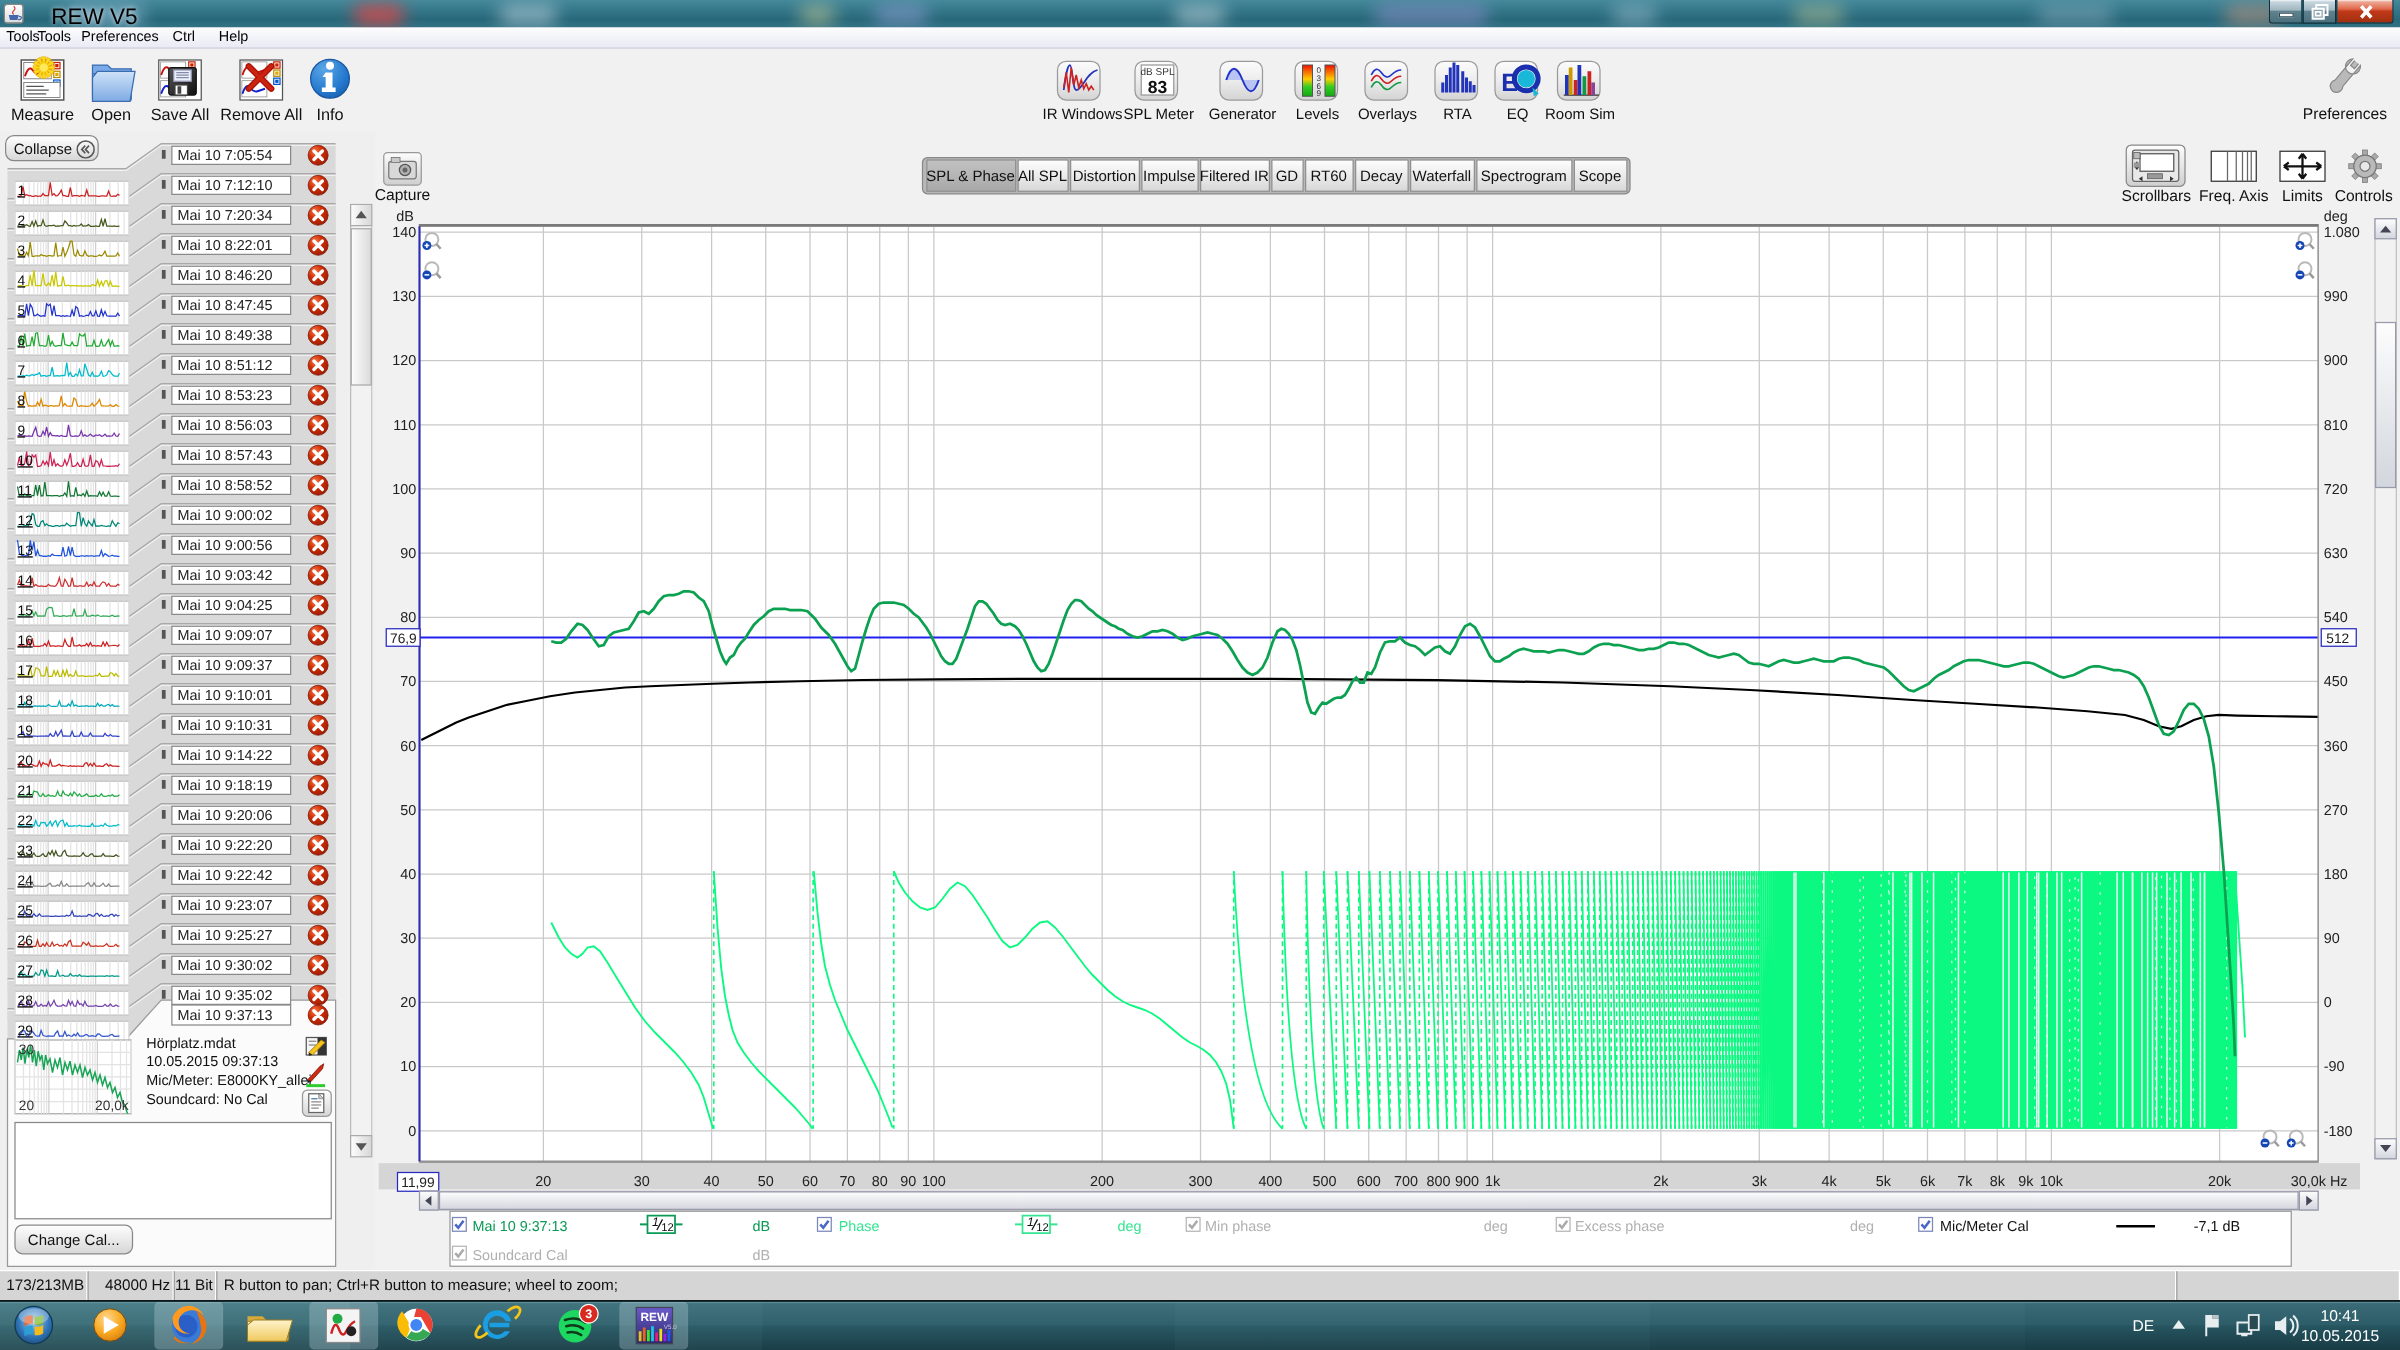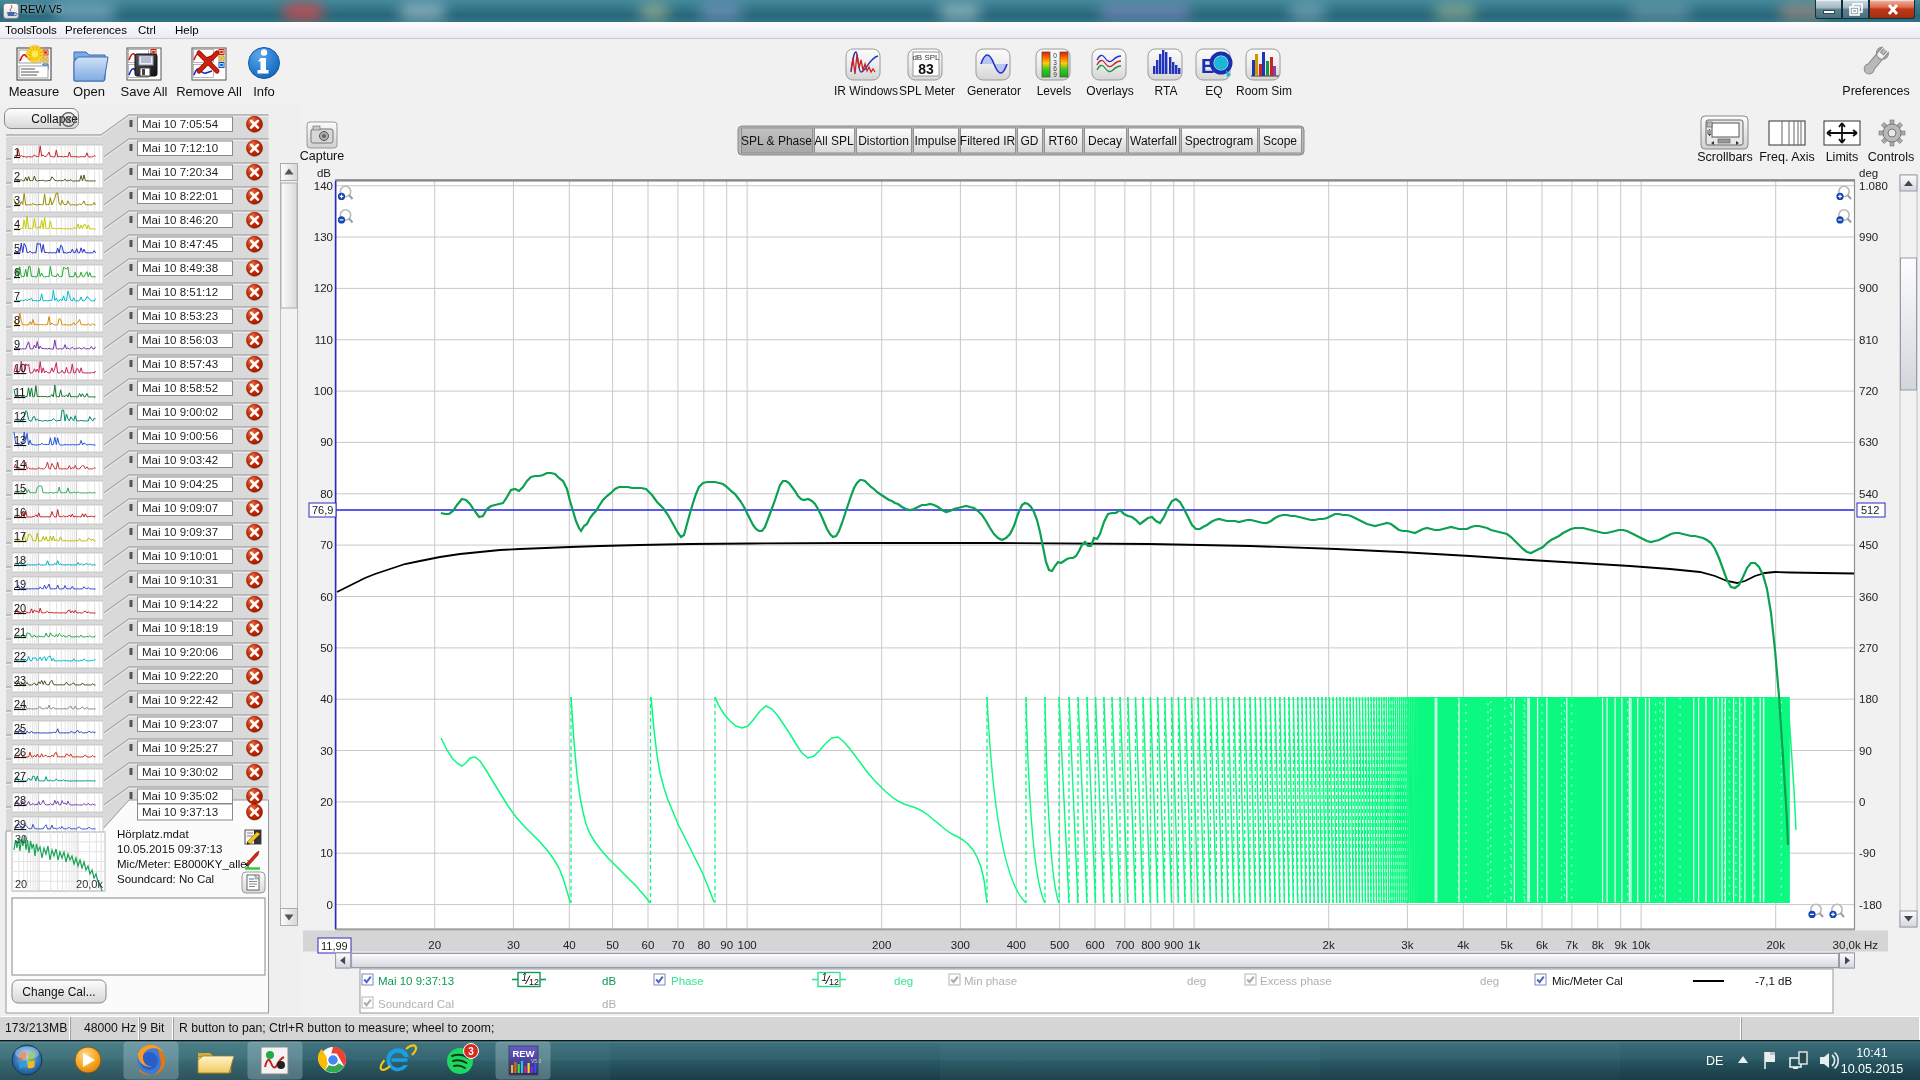--- a/index.html
+++ b/index.html
@@ -10,21 +10,21 @@
     <div class="blob" style="left:1100px;top:4px;width:90px;height:16px;background:#9a94d4;opacity:0.55"></div>
     <div class="blob" style="left:1290px;top:4px;width:35px;height:16px;background:#a8c8d8;opacity:0.50"></div>
     <div class="blob" style="left:1435px;top:4px;width:40px;height:16px;background:#d8d89a;opacity:0.45"></div>
     <div class="blob" style="left:1630px;top:4px;width:60px;height:16px;background:#9ab8c8;opacity:0.45"></div>
     <div class="blob" style="left:1780px;top:4px;width:45px;height:16px;background:#d89a80;opacity:0.55"></div>
     <div class="abs" style="left:3px;top:3px;width:16px;height:16px;background:linear-gradient(180deg,#fff,#dcdcdc);border:1px solid #888;border-radius:3px"><svg width="14" height="14" viewBox="0 0 14 14">
         <path d="M7 1 q2 2 0 3.5 q-2 1.5 0 3" fill="none" stroke="#c44" stroke-width="1"></path>
         <path d="M3 8 h8 l-1 4 h-6 Z" fill="#4466aa"></path>
         <path d="M11 9 q2.5 0 2 1.5 q-0.5 1.5 -2.5 1" fill="none" stroke="#4466aa" stroke-width="1"></path>
       </svg></div>
-    <div class="abs" style="left:20px;top:3px;font-size:11px;color:#000;text-shadow:0 0 4px rgba(255,255,255,.8)">REW V5</div>
+    <div class="abs" style="left:41px;top:3px;font-size:18px;color:#000;text-shadow:0 0 4px rgba(255,255,255,.8)">REW V5</div>
     <div class="winbtn" style="left:1815px;width:27px;background:linear-gradient(180deg,#cfdce4 0%,#9fb6c0 45%,#5f828e 50%,#4a6f7c 100%);border-bottom-left-radius:3px">
       <div class="abs" style="left:7px;top:10px;width:12px;height:3.5px;background:#fff;border:1px solid #2a4a56"></div>
     </div>
     <div class="winbtn" style="left:1842px;width:27px;background:linear-gradient(180deg,#cfdce4 0%,#9fb6c0 45%,#5f828e 50%,#4a6f7c 100%)">
       <svg class="abs" style="left:6px;top:3px" width="15" height="13" viewBox="0 0 15 13">
         <rect x="4" y="1" width="9" height="8" fill="none" stroke="#fff" stroke-width="1.6"></rect>
         <rect x="1" y="4" width="9" height="8" fill="#8aa4ae" stroke="#fff" stroke-width="1.6"></rect>
         <rect x="3.5" y="6.5" width="4" height="3" fill="none" stroke="#fff" stroke-width="1.4"></rect>
       </svg>
     </div>
@@ -1260,21 +1260,21 @@
         <stop offset="1" stop-color="#dadada"></stop>
       </linearGradient>
     </defs>
     <rect x="0.5" y="0.5" width="17" height="762" fill="#f2f2f2" stroke="#bbb"></rect>
     <rect x="0.5" y="0.5" width="17" height="17" fill="url(#btng3)" stroke="#aaa"></rect>
     <path d="M9 5.5 l4.5 6 h-9 Z" fill="#555"></path>
     <rect x="0.5" y="745.5" width="17" height="17" fill="url(#btng3)" stroke="#aaa"></rect>
     <path d="M9 757.5 l4.5 -6 h-9 Z" fill="#555"></path>
     <rect x="1" y="20" width="16" height="125" fill="url(#thumbg)" stroke="#aaa"></rect>
   </svg>
-<div class="abs" style="left:4px;top:108px;width:75px;height:21px;border:1px solid #888;border-radius:7px;background:linear-gradient(180deg,#fefefe,#d8d8d8);font-size:12px;color:#111;text-align:right;padding:3px 0 0 6px">Collapse<svg class="abs" style="left:56px;top:3px" width="15" height="15" viewBox="0 0 15 15">
+<div class="abs" style="left:4px;top:108px;width:75px;height:21px;border:1px solid #888;border-radius:7px;background:linear-gradient(180deg,#fefefe,#d8d8d8);font-size:12px;color:#111;text-align:left;padding:3px 0 0 6px">Collapse<svg class="abs" style="left:56px;top:3px" width="15" height="15" viewBox="0 0 15 15">
       <circle cx="7.5" cy="7.5" r="6.8" fill="none" stroke="#555" stroke-width="1.2"></circle>
       <path d="M7.2 4.5 L4.4 7.5 L7.2 10.5 M10.2 4.5 L7.4 7.5 L10.2 10.5" fill="none" stroke="#555" stroke-width="1.3"></path>
     </svg></div>
 <svg width="1620" height="903" viewBox="0 0 1620 903" style="position:absolute;left:300px;top:113px" font-family="Liberation Sans, sans-serif">
     <defs>
       <linearGradient id="btng2" x1="0" y1="0" x2="0" y2="1">
         <stop offset="0" stop-color="#fdfdfd"></stop>
         <stop offset="1" stop-color="#d2d6dd"></stop>
       </linearGradient>
     </defs>
@@ -1600,21 +1600,21 @@
       <circle cx="0" cy="0" r="4" fill="#e8e8e8" stroke="#777"></circle>
     </g>
     <text x="1725" y="161" font-size="12.5" fill="#111" text-anchor="middle">Scrollbars</text>
     <text x="1787" y="161" font-size="12.5" fill="#111" text-anchor="middle">Freq. Axis</text>
     <text x="1842" y="161" font-size="12.5" fill="#111" text-anchor="middle">Limits</text>
     <text x="1891" y="161" font-size="12.5" fill="#111" text-anchor="middle">Controls</text>
   </svg>
 <div id="statusbar" class="abs">
     <div class="scell" style="left:0;width:71px">173/213MB</div>
     <div class="scell" style="left:79px;width:61px">48000 Hz</div>
-    <div class="scell" style="left:136px;width:38px;padding-left:4px">9 Bit</div>
+    <div class="scell" style="left:136px;width:38px;padding-left:4px">11 Bit</div>
     <div class="scell" style="left:174px;width:1568px">R button to pan; Ctrl+R button to measure; wheel to zoom;</div>
     <div class="scell" style="left:1714px;width:206px;border-right:none"></div>
   </div>
 <svg width="1920" height="40" viewBox="0 0 1920 40" style="position:absolute;left:0;top:1040px" font-family="Liberation Sans, sans-serif">
     <defs>
       <linearGradient id="tbg" x1="0" y1="0" x2="0" y2="1">
         <stop offset="0" stop-color="#41707c"></stop>
         <stop offset="0.5" stop-color="#2d5a66"></stop>
         <stop offset="0.52" stop-color="#24505c"></stop>
         <stop offset="1" stop-color="#132e38"></stop>

